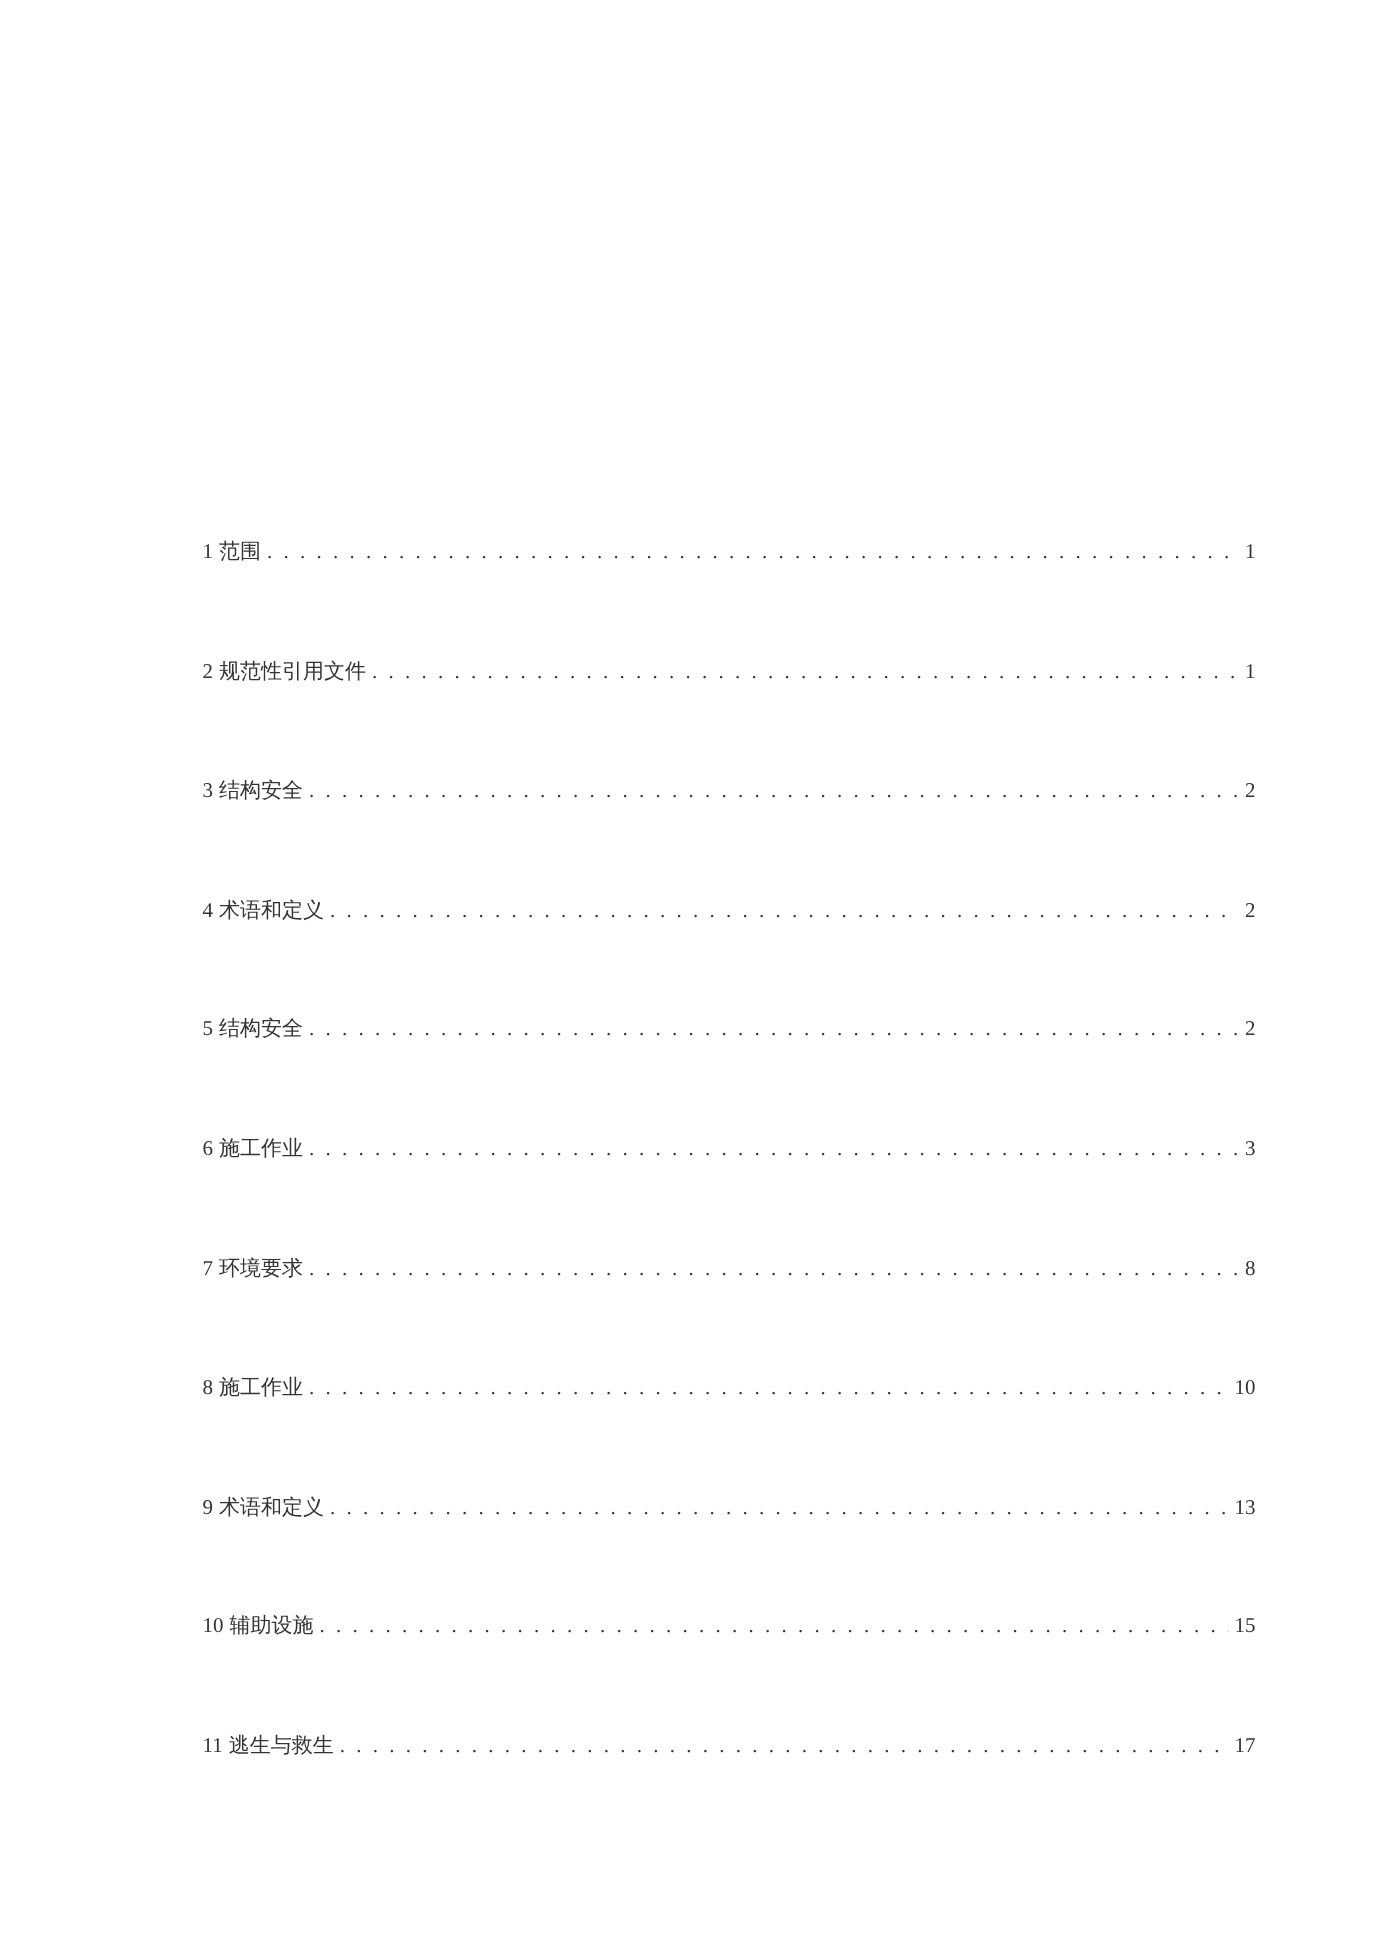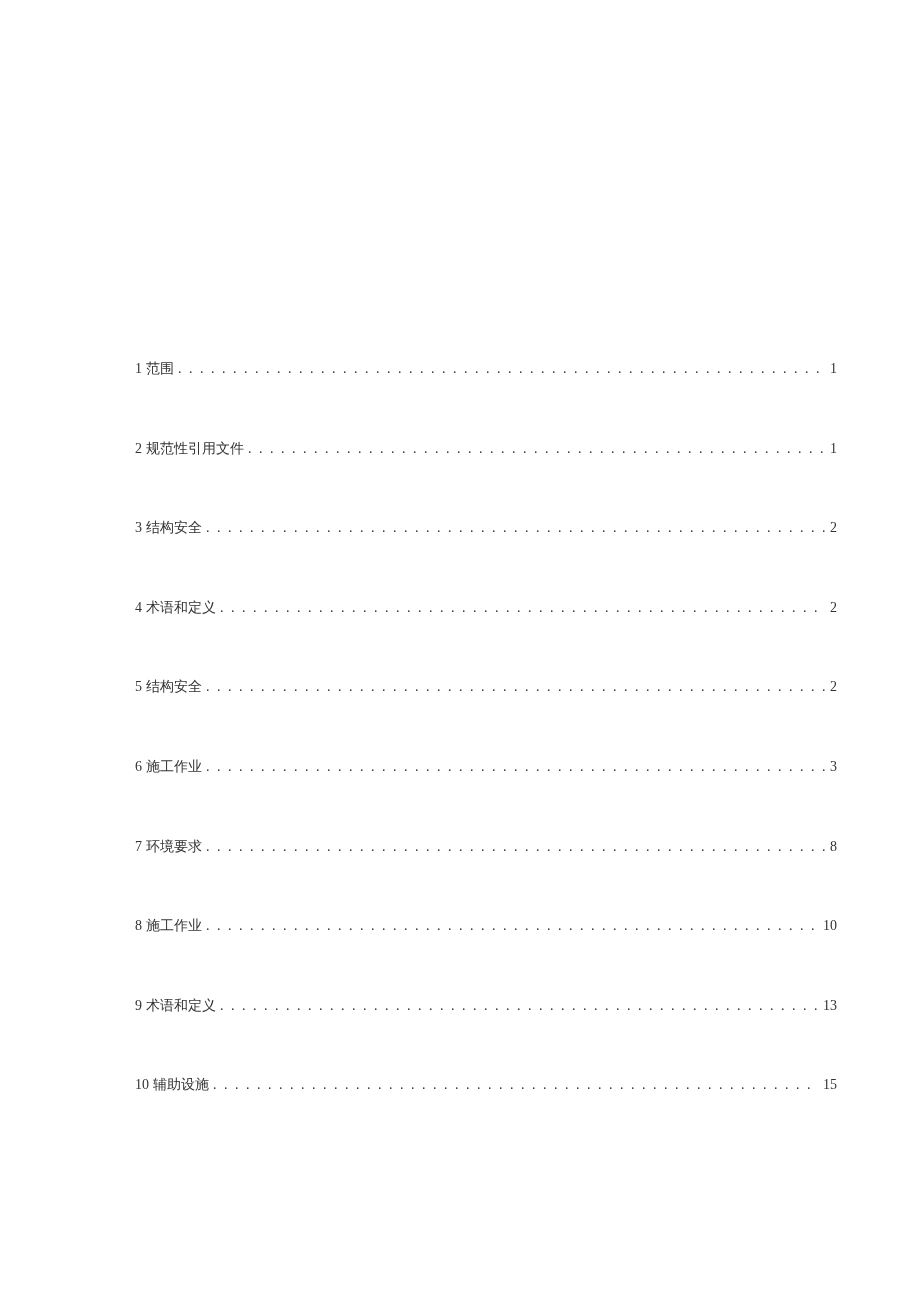--- a/index.html
+++ b/index.html
@@ -108,13 +108,19 @@
     <span class="toc-title">术语和定义</span>
     <span class="toc-dots"></span>
     <span class="toc-page">13</span>
   </div>
   <div class="toc-entry">
     <span class="toc-number">10</span>
     <span class="toc-title">辅助设施</span>
     <span class="toc-dots"></span>
     <span class="toc-page">15</span>
   </div>
+  <div class="toc-entry">
+    <span class="toc-number">11</span>
+    <span class="toc-title">逃生与救生</span>
+    <span class="toc-dots"></span>
+    <span class="toc-page">17</span>
+  </div>
 </div>
 
 </body></html>

